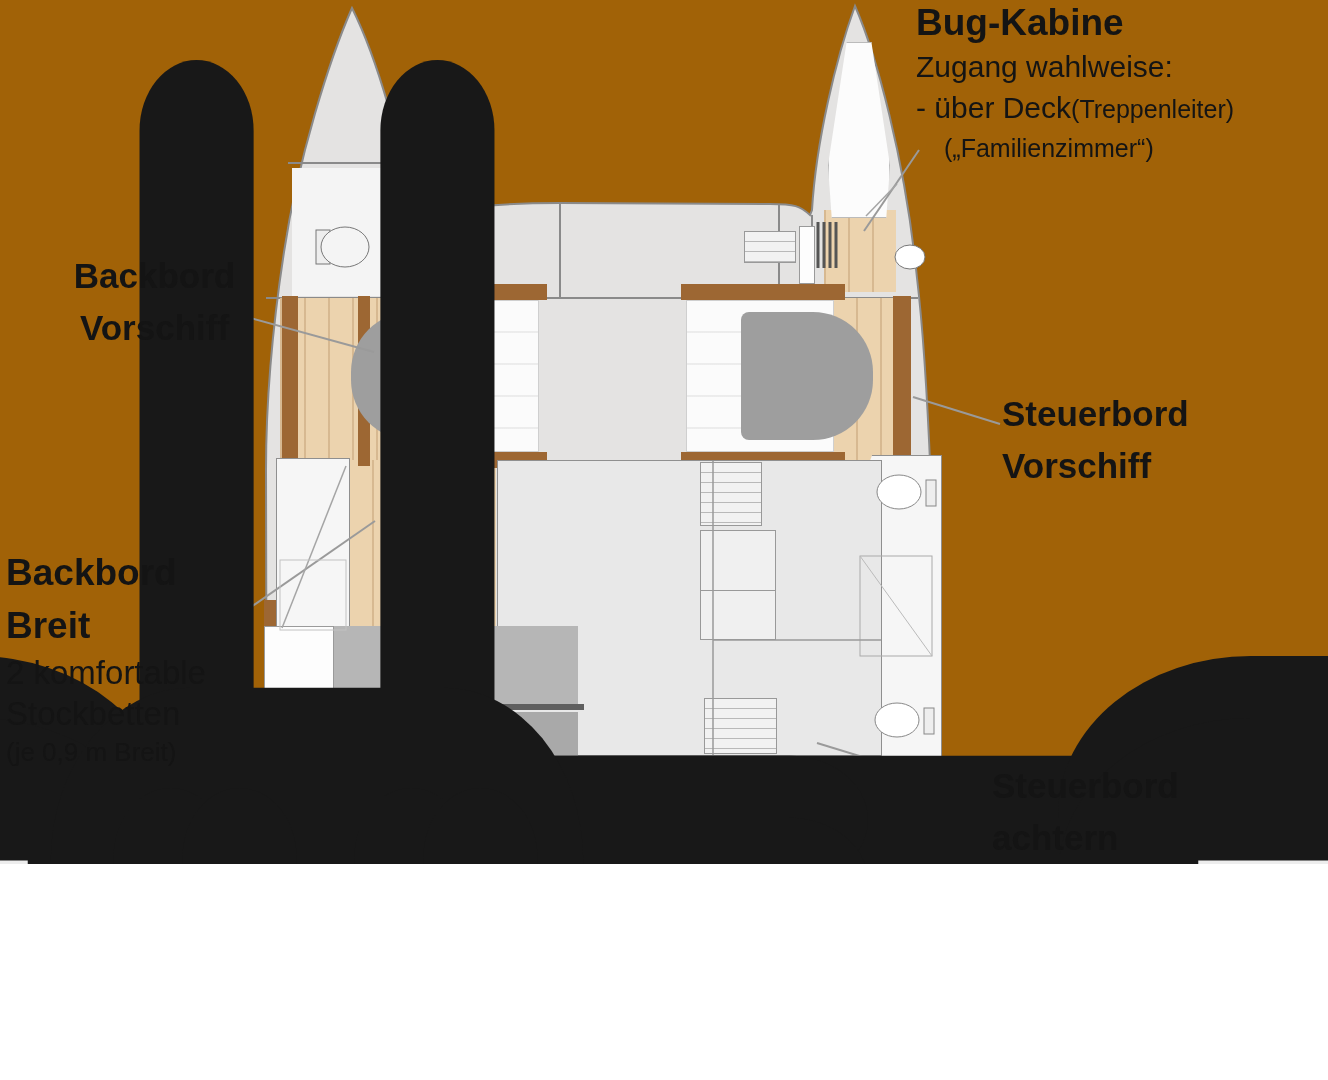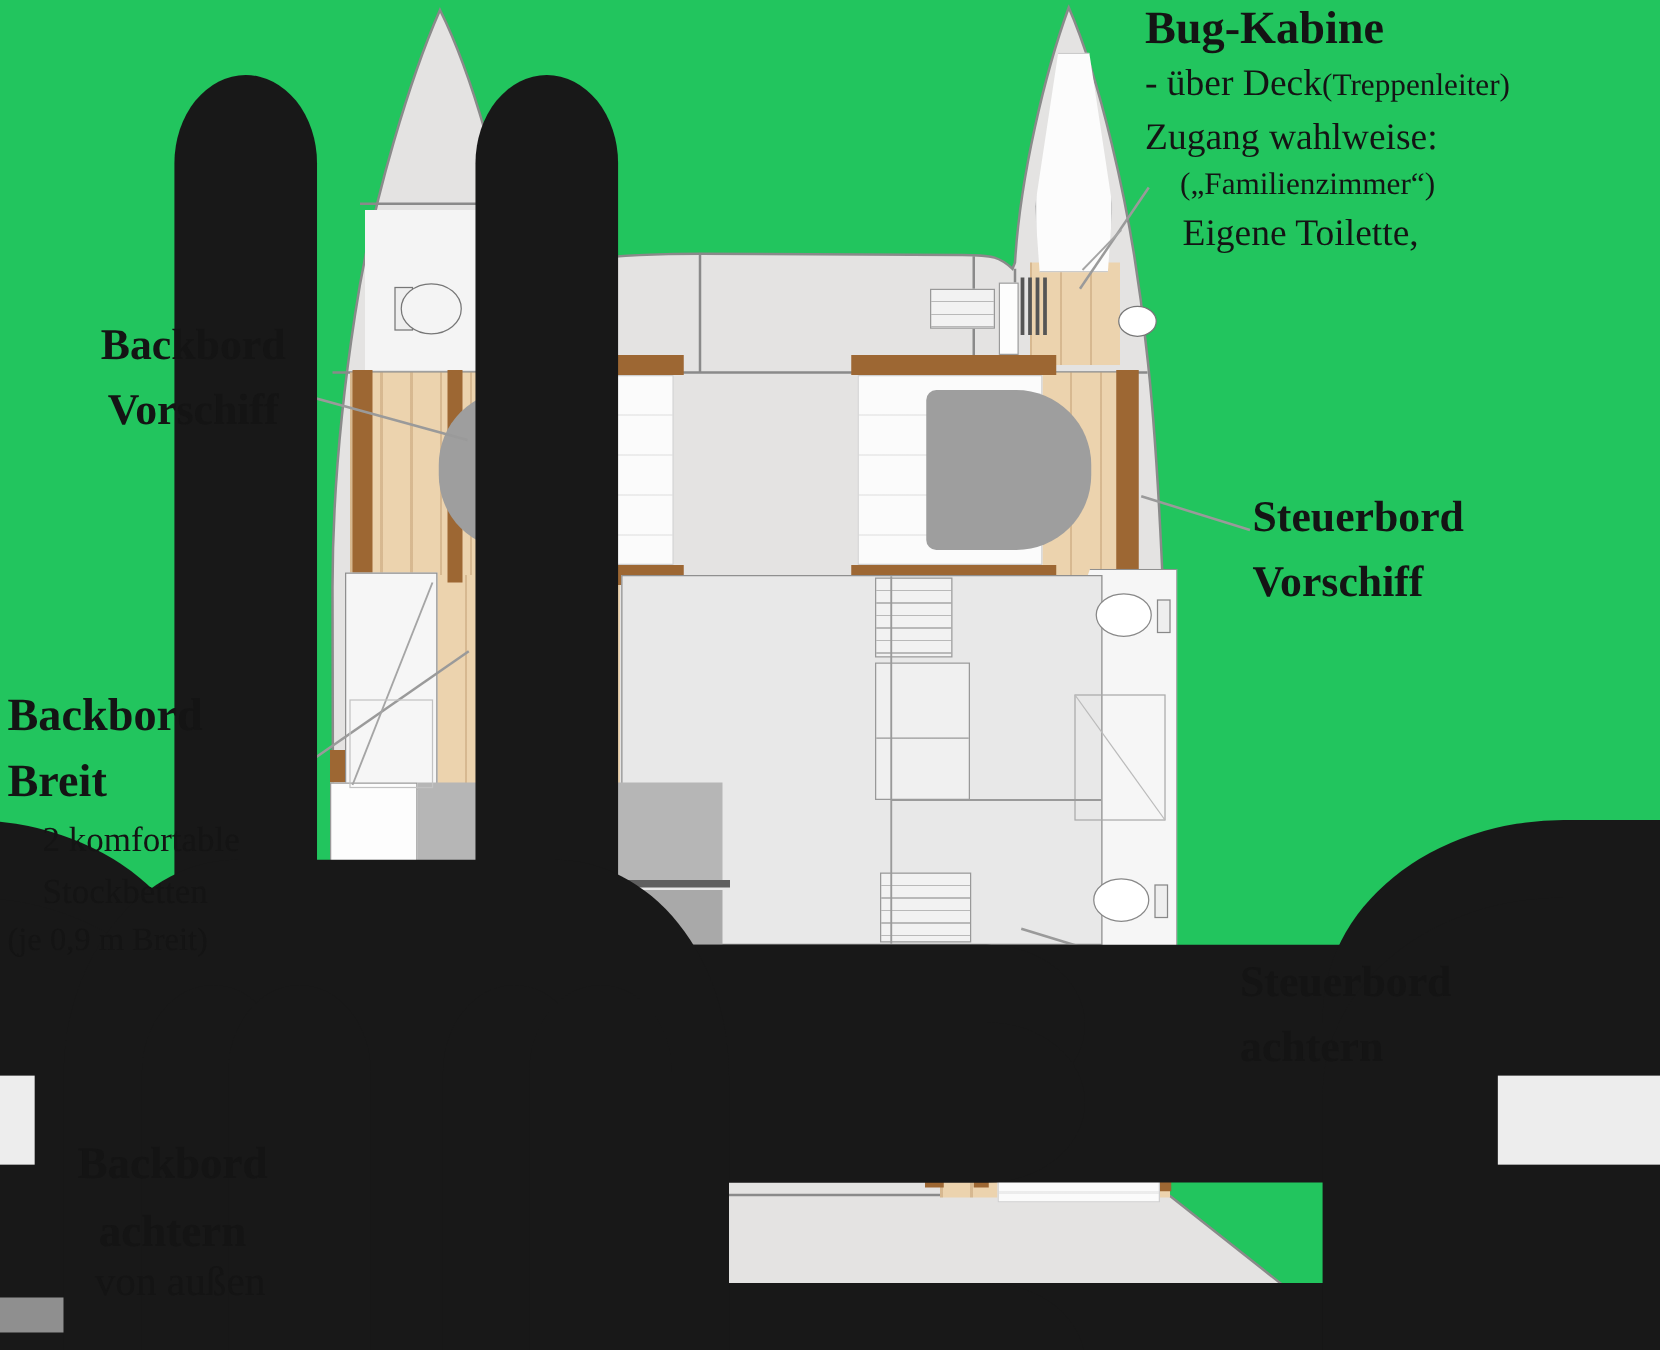--- a/index.html
+++ b/index.html
@@ -1,17 +1,17 @@
 <!DOCTYPE html>
 <html style="--deck-gray: #e4e3e2; --wood-tan: #ecd3ae; --trim-brown: #9d6733; --wardrobe-brown: #8a5327; --figure-black: #181818; --figure-gray: #8f8f8f; --bed-white: #fbfbfb; --headboard-gray: #9e9e9e; --outline-gray: #8a8a8a; --label-black: #141414;"><head>
 <meta charset="utf-8">
 <style>
   html,body{margin:0;padding:0;background:#fff;}
-  #canvas{position:relative;width:1328px;height:1080px;background:#22c55e;overflow:hidden;
-          font-family:Liberation Serif, serif;color:var(--label-black,#141414);}
+  #canvas{position:relative;width:1328px;height:864px;background:#a16207;overflow:hidden;
+          font-family:Liberation Sans, sans-serif;color:var(--label-black,#141414);}
   .abs{position:absolute;}
   svg.layer{position:absolute;left:0;top:0;pointer-events:none;}
   .wood{background-color:var(--wood-tan,#ecd3ae);
         background-image:repeating-linear-gradient(90deg, rgba(140,90,40,.22) 0 2px, transparent 2px 24px);}
   .brown{background:var(--trim-brown,#9d6733);}
   .brown-dark{background:var(--wardrobe-brown,#8a5327);}
   .bath{background:#f6f6f6;border:1px solid #8f8f8f;box-sizing:border-box;}
   .mattress{background:var(--bed-white,#fbfbfb);
             background-image:repeating-linear-gradient(180deg, transparent 0 30px, rgba(0,0,0,.06) 30px 32px);
             border:1px solid #cfcfcf;box-sizing:border-box;}
@@ -24,21 +24,21 @@
   .ward{background:#f0f0f0;border:1px solid #999;box-sizing:border-box;
         background-image:linear-gradient(#999,#999);background-size:100% 1px;
         background-position:0 55%;background-repeat:no-repeat;}
   .salon{background:#e8e8e8;border:1.5px solid #8f8f8f;box-sizing:border-box;}
   .divider{background:#5f5f5f;}
   .lbl{position:absolute;white-space:nowrap;}
   .bold{font-weight:700;}
   .s35{font-size:35px;line-height:52px;}
   .s36{font-size:37px;line-height:53px;}
   .s37b{font-size:37px;line-height:46px;font-weight:700;}
-  .s31{font-size:28px;line-height:41px;margin-left:28px;}
+  .s31{font-size:33px;line-height:41px;}
   .s30{font-size:30px;line-height:41px;}
   .s33{font-size:33px;line-height:40px;}
   .s26{font-size:26px;line-height:36px;}
   .s25{font-size:25px;}
   .ind1{padding-left:28px;}
   .ind2{padding-left:30px;}
   .ind3{padding-left:36px;}
 </style>
 </head>
 <body>
@@ -176,24 +176,23 @@
       <use href="#sleeper" transform="translate(484,716) scale(-1.78,1.14)"></use>
       <use href="#sleeper" transform="translate(484,772) scale(-1.78,1.14)"></use>
       <use href="#sleeper" transform="translate(884,60) rotate(90) scale(1.30,1.05)"></use>
       <use href="#sleeper" transform="translate(858,788) rotate(90) scale(1.28,1.05)"></use>
       <use href="#sleeper" transform="translate(927,788) rotate(90) scale(1.28,1.05)"></use>
     </g>
   </svg>
 
   <div class="lbl" style="left:916px;top:0;width:412px">
     <div class="s37b">Bug-Kabine</div>
+    <div class="s30">Zugang wahlweise:</div>
     <div class="s30"><span>- über Deck</span><span class="s25">(Treppenleiter)</span></div>
-    <div class="s30">Zugang wahlweise:</div>
     <div class="s25 ind1" style="line-height:36px">(„Familienzimmer“)</div>
-    <div class="s30 ind2">Eigene Toilette,</div>
   </div>
 
   <div class="lbl bold s35" style="left:52px;top:250px;width:205px;text-align:center">
     <div>Backbord</div>
     <div>Vorschiff</div>
   </div>
 
   <div class="lbl bold s35" style="left:1002px;top:388px">
     <div>Steuerbord</div>
     <div>Vorschiff</div>

